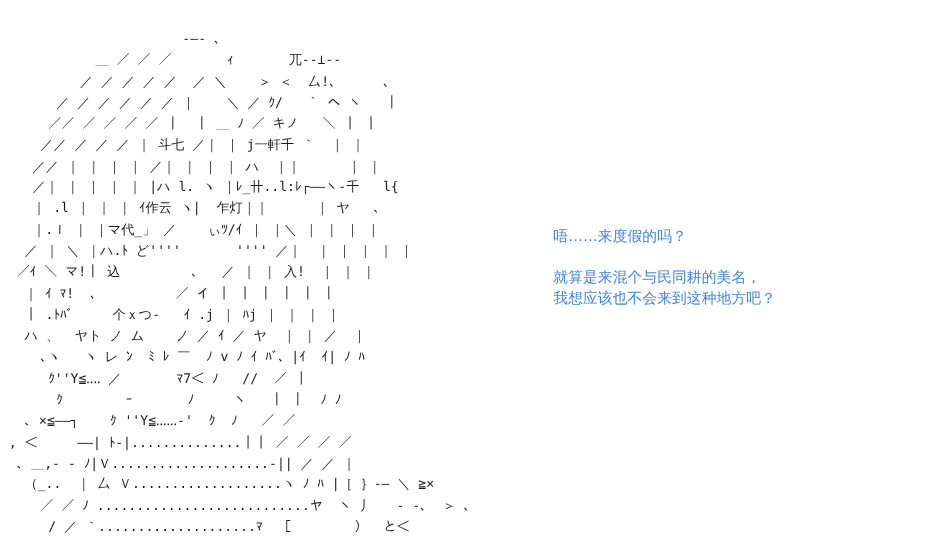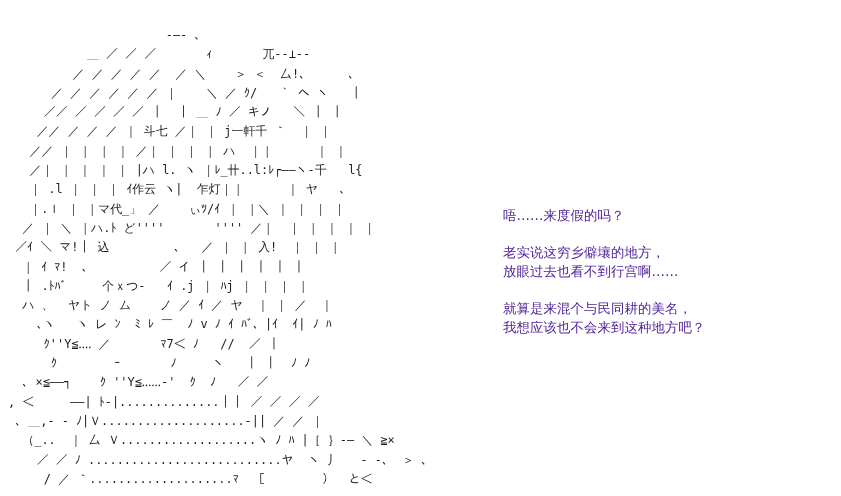--- a/index.html
+++ b/index.html
@@ -50,21 +50,21 @@
     position: absolute;
     left: 503px;
     top: 206px;
     width: 320px;
   }
   .dlg-para {
     margin: 0 0 17px 0;
     font-family: "DejaVu Sans", "Liberation Sans", sans-serif;
     font-size: 13.4px;
     line-height: 19.5px;
-    color: #4c1d95;
+    color: #3b82f6;
     white-space: pre-line;
     letter-spacing: 0.1px;
   }
   .dlg-para:last-child { margin-bottom: 0; margin-top: 15px; }
 </style>
 </head>
 <body>
 
 <div id="stage">
 
@@ -90,19 +90,17 @@
   ､ ×≦――┐    ｸ ''Y≦‥‥‥‐'  ｸ  ﾉ   ／ ／
 , ＜     ――| ﾄ‐|..............｜｜ ／ ／ ／ ／
  ､ ＿,‐ ‐ ﾉ|Ｖ....................‐|| ／ ／ ｜
   （_..  ｜ 厶 Ｖ...................ヽ ﾉ ﾊ |［ ｝‐― ＼ ≧×
     ／ ／ ﾉ ...........................ヤ  ヽ 丿   ‐ ‐､  ＞ ､
      / ／ ｀....................ﾏ  ［        ）  と＜</pre>
   </div>
 
   <div id="dialogue">
     <p class="dlg-para">唔……来度假的吗？</p>
-    <p class="dlg-para">老实说这穷乡僻壤的地方，
-放眼过去也看不到行宫啊……</p>
     <p class="dlg-para">就算是来混个与民同耕的美名，
 我想应该也不会来到这种地方吧？</p>
   </div>
 
 </div>
 
 </body></html>

